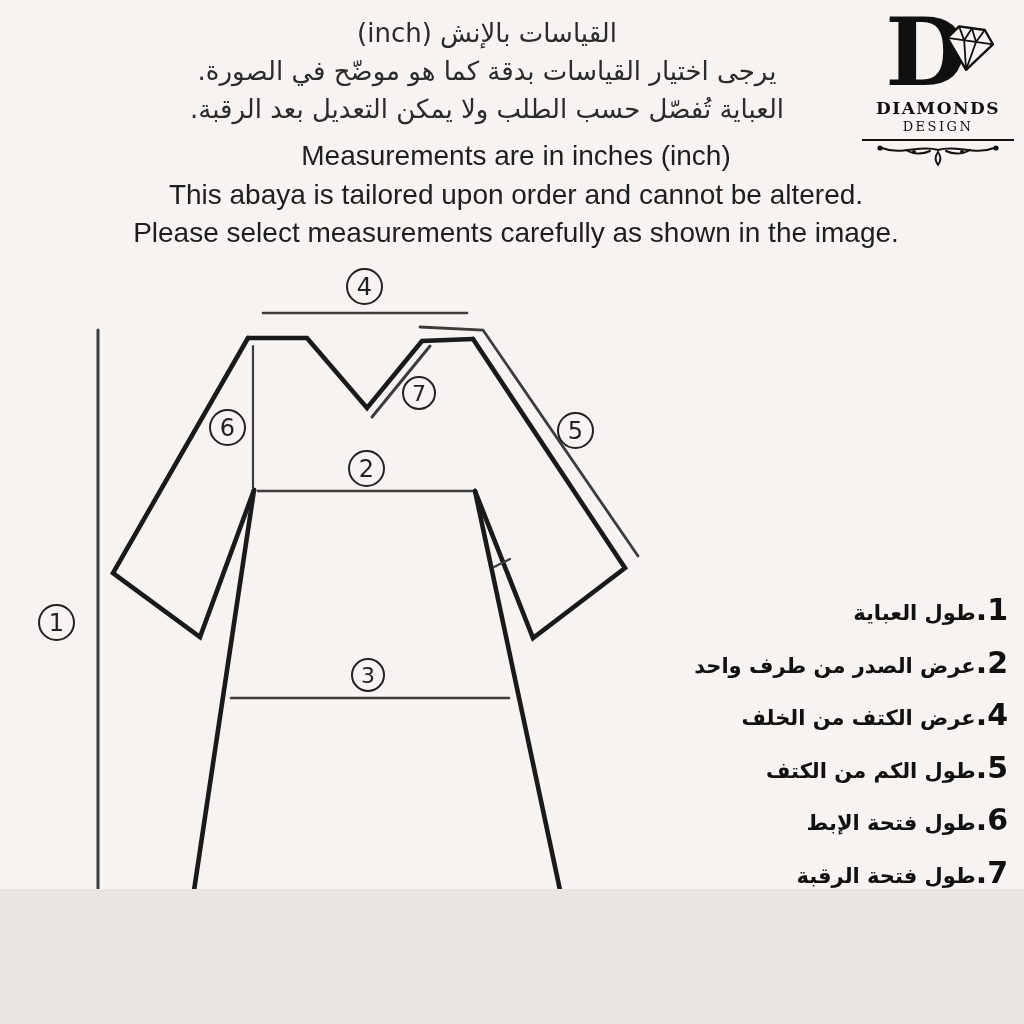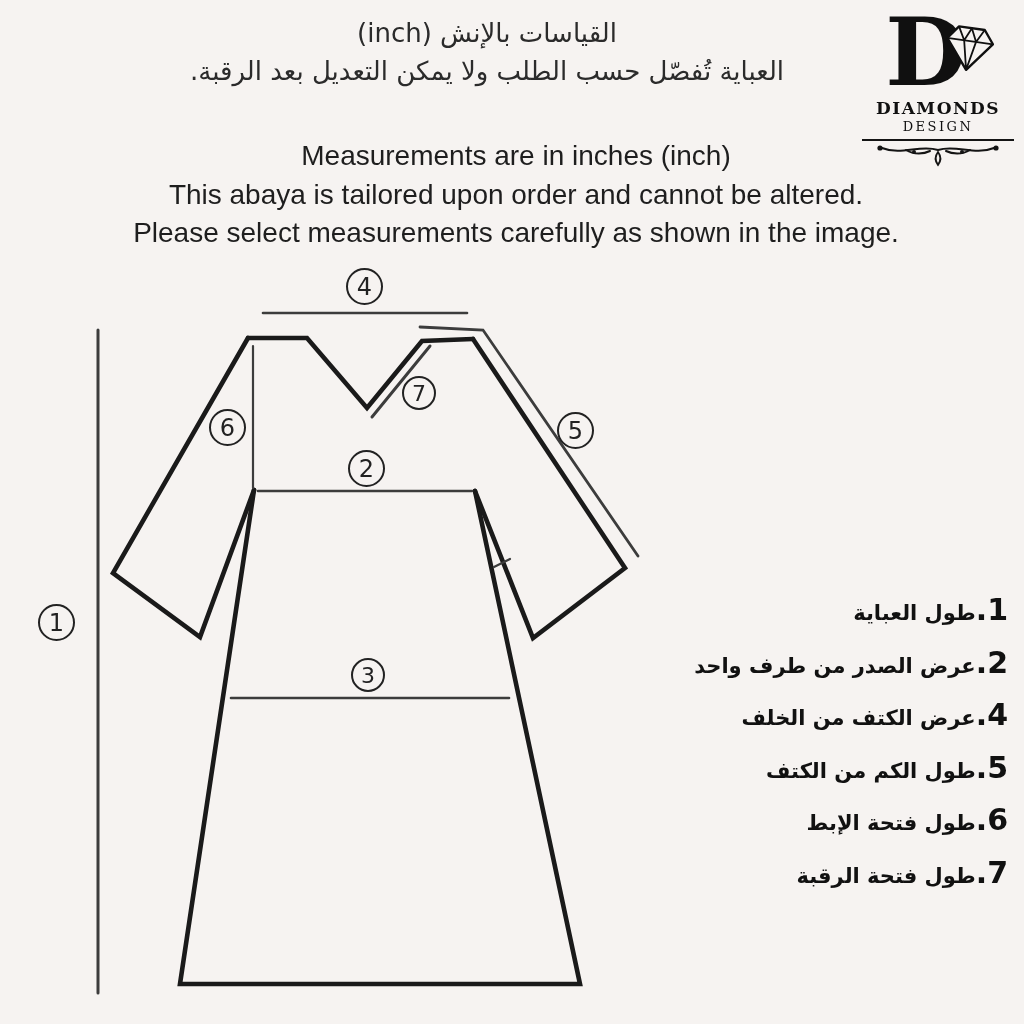--- a/index.html
+++ b/index.html
@@ -1,18 +1,18 @@
 <!DOCTYPE html>
 <html lang="en"><head>
 <meta charset="utf-8">
 <style>
   html,body{margin:0;padding:0;background:#e8e5e2;}
   .canvas{
     position:relative;
-    width:1024px;height:1024px;
+    width:1024px;height:889px;
     margin:0 auto;
     background:#f6f3f1;
     overflow:hidden;
     font-family:"DejaVu Sans",sans-serif;
     color:#1e1e1e;
   }
   
   .ar-header{
     position:absolute;top:14px;left:30px;right:80px;
     text-align:center;direction:rtl;
@@ -61,20 +61,21 @@
   .c6{left:209px;top:409px;}
   .c7{left:402px;top:376px;width:34px;height:34px;font-size:22px;}
 </style>
 </head>
 <body>
 
 <div class="canvas">
 
   <div class="ar-header">
     <div>القياسات بالإنش (inch)</div>
+    <div>يرجى اختيار القياسات بدقة كما هو موضّح في الصورة.</div>
     <div>العباية تُفصّل حسب الطلب ولا يمكن التعديل بعد الرقبة.</div>
   </div>
 
   <div class="en-header">
     <div>Measurements are in inches (inch)</div>
     <div>This abaya is tailored upon order and cannot be altered.</div>
     <div>Please select measurements carefully as shown in the image.</div>
   </div>
 
   <div class="logo">

